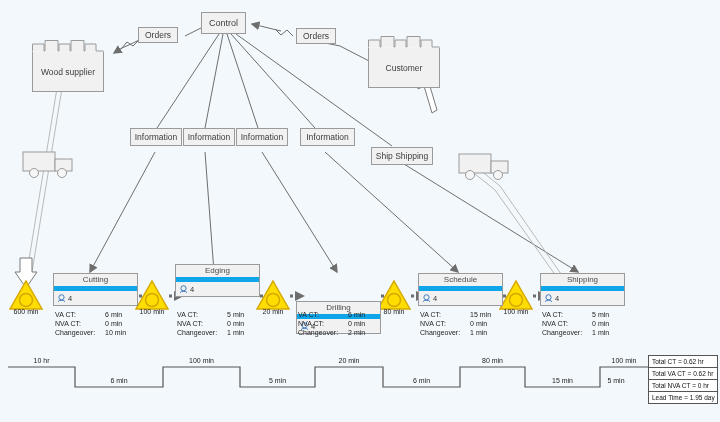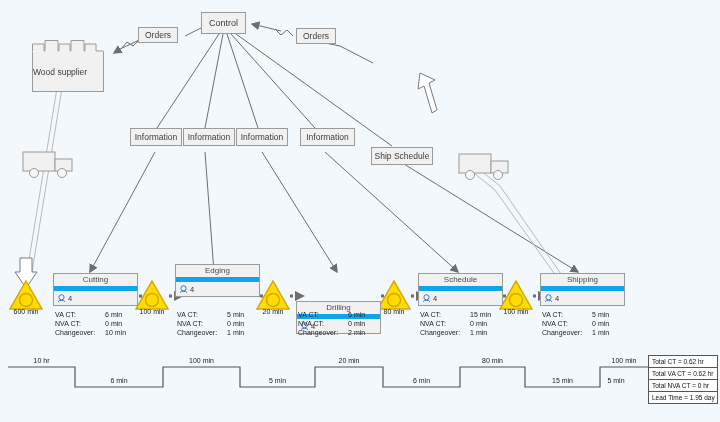--- a/index.html
+++ b/index.html
@@ -28,21 +28,21 @@
   .ctrl{font-size:9px;}
 
   
   .factory{
     position:absolute;
     width:72px;height:40px;
     background:#f1f1f1;
     border:1px solid #9a9a9a;
     border-top:none;
     box-sizing:border-box;
-    display:flex;align-items:center;
+    display:flex;align-items:center;justify-content:center;
     font-size:8.5px;color:#3d3d3d;
     white-space:nowrap;
   }
   .factory .roof{
     position:absolute;left:-1px;top:-12px;width:72px;height:12px;
   }
 
   
   .proc{
     position:absolute;
@@ -177,36 +177,42 @@
     <span>Orders</span>
   </div>
 
   <div class="factory" style="left:32px;top:52px;">
     <svg class="roof" viewBox="0 0 72 12" preserveAspectRatio="none">
       <path d="M0.5,11.5 L0.5,4 L12,4 L12,11 L13,11 L13,0.5 L26,0.5 L26,11 L27,11 L27,4 L38,4 L38,11 L39,11 L39,0.5 L52,0.5 L52,11 L53,11 L53,4 L64,4 L64,11 L71.5,11 L71.5,11.5" fill="#f1f1f1" stroke="#9a9a9a" stroke-width="1"></path>
     </svg>
     <span>Wood supplier</span>
   </div>
 
+  <div class="factory" style="left:368px;top:48px;">
+    <svg class="roof" viewBox="0 0 72 12" preserveAspectRatio="none">
+      <path d="M0.5,11.5 L0.5,4 L12,4 L12,11 L13,11 L13,0.5 L26,0.5 L26,11 L27,11 L27,4 L38,4 L38,11 L39,11 L39,0.5 L52,0.5 L52,11 L53,11 L53,4 L64,4 L64,11 L71.5,11 L71.5,11.5" fill="#f1f1f1" stroke="#9a9a9a" stroke-width="1"></path>
+    </svg>
+    <span>Customer</span>
+  </div>
 
   <div class="node" style="left:130px;top:128px;width:52px;height:18px;">
     <span>Information</span>
   </div>
   <div class="node" style="left:183px;top:128px;width:52px;height:18px;">
     <span>Information</span>
   </div>
   <div class="node" style="left:236px;top:128px;width:52px;height:18px;">
     <span>Information</span>
   </div>
   <div class="node" style="left:300px;top:128px;width:55px;height:18px;">
     <span>Information</span>
   </div>
 
   <div class="node" style="left:371px;top:147px;width:62px;height:18px;">
-    <span>Ship Schedule</span>
+    <span>Ship Shipping</span>
   </div>
 
   <div class="truck" style="left:22px;top:150px;">
     <svg viewBox="0 0 58 30" width="58" height="30">
       <rect x="1" y="2" width="32" height="19" fill="#f1f1f1" stroke="#9a9a9a" stroke-width="1"></rect>
       <rect x="33" y="9" width="17" height="12" fill="#f1f1f1" stroke="#9a9a9a" stroke-width="1"></rect>
       <circle cx="12" cy="23" r="4.5" fill="#f6f6f6" stroke="#9a9a9a" stroke-width="1"></circle>
       <circle cx="40" cy="23" r="4.5" fill="#f6f6f6" stroke="#9a9a9a" stroke-width="1"></circle>
     </svg>
   </div>

